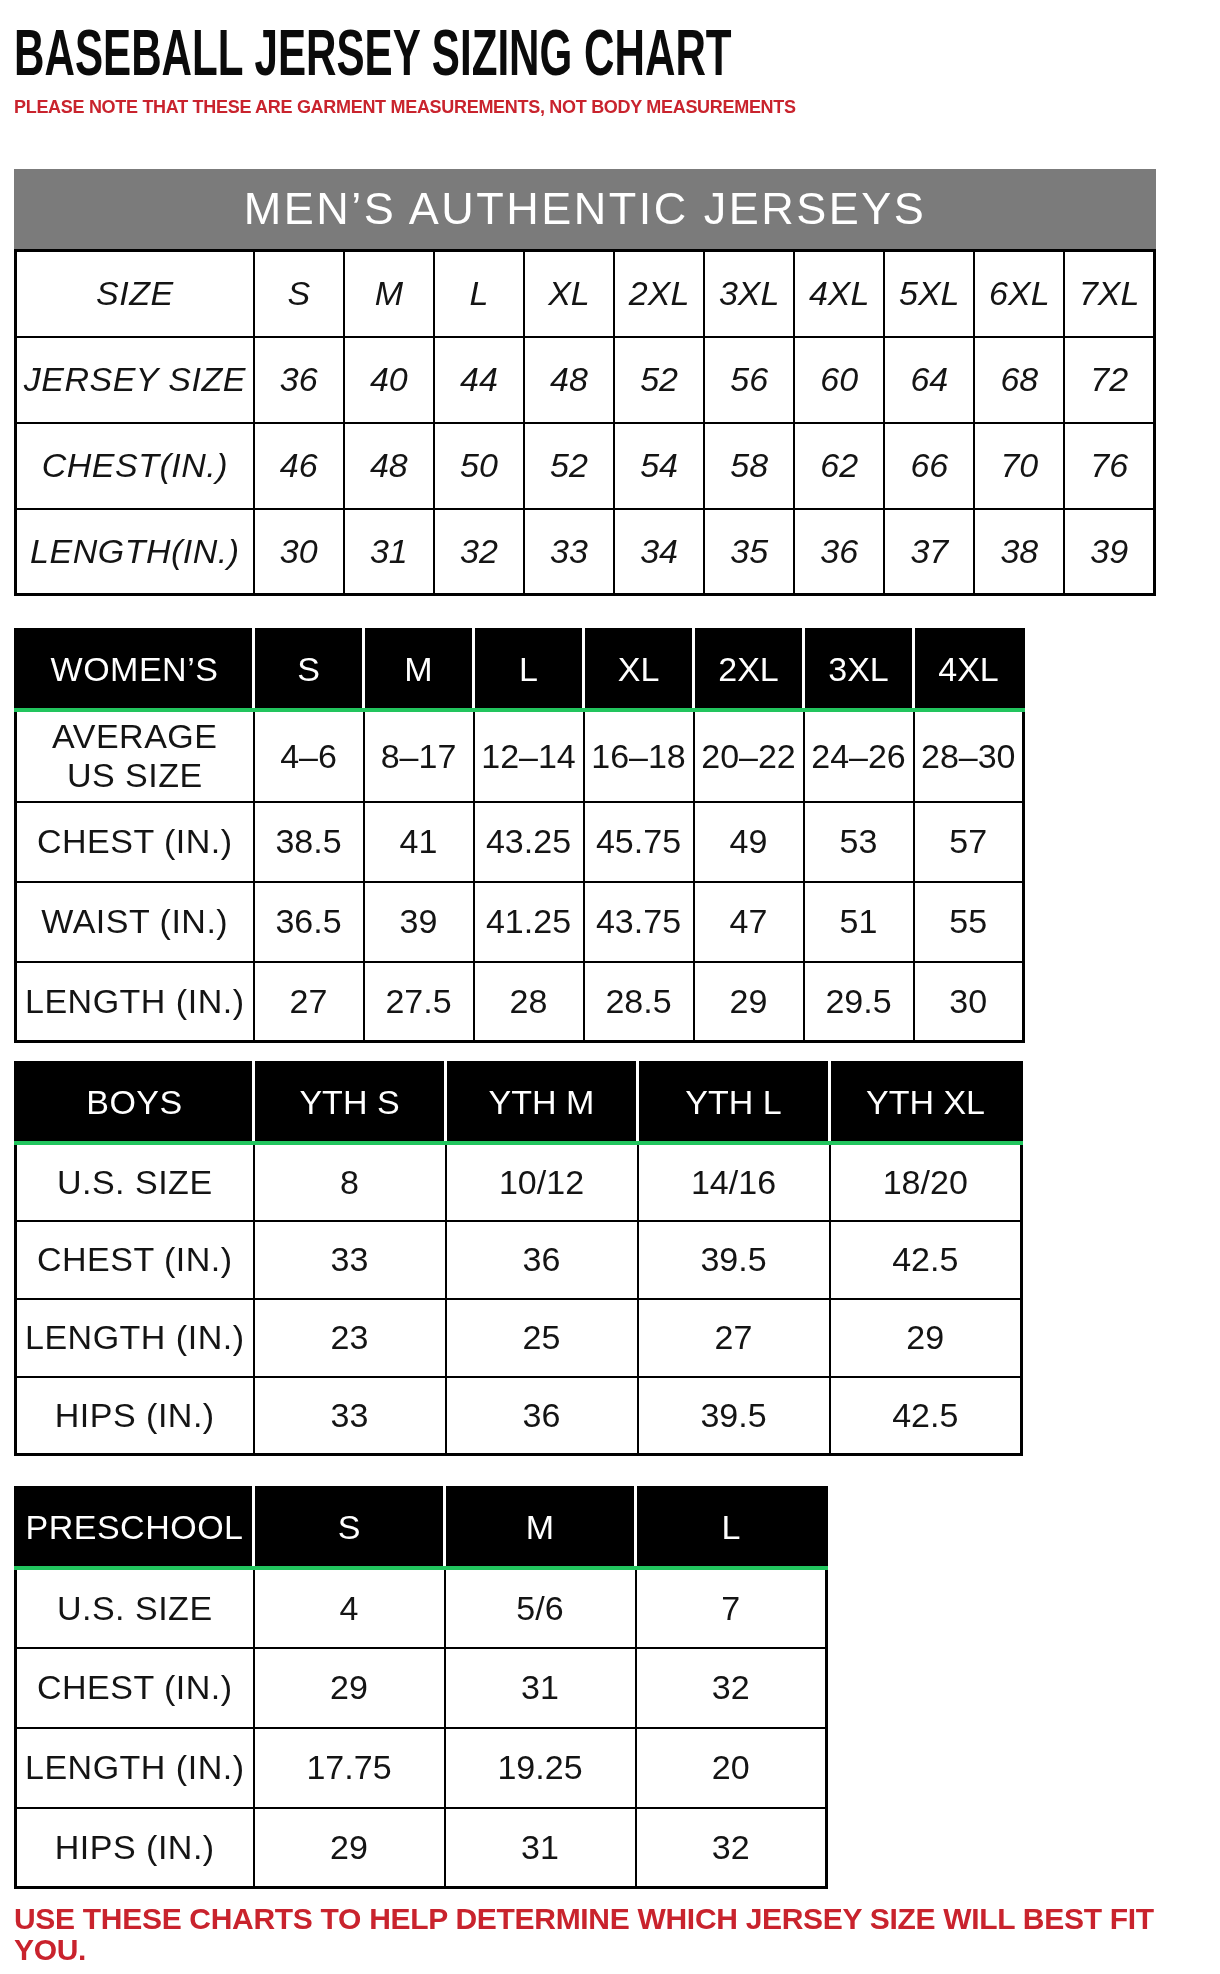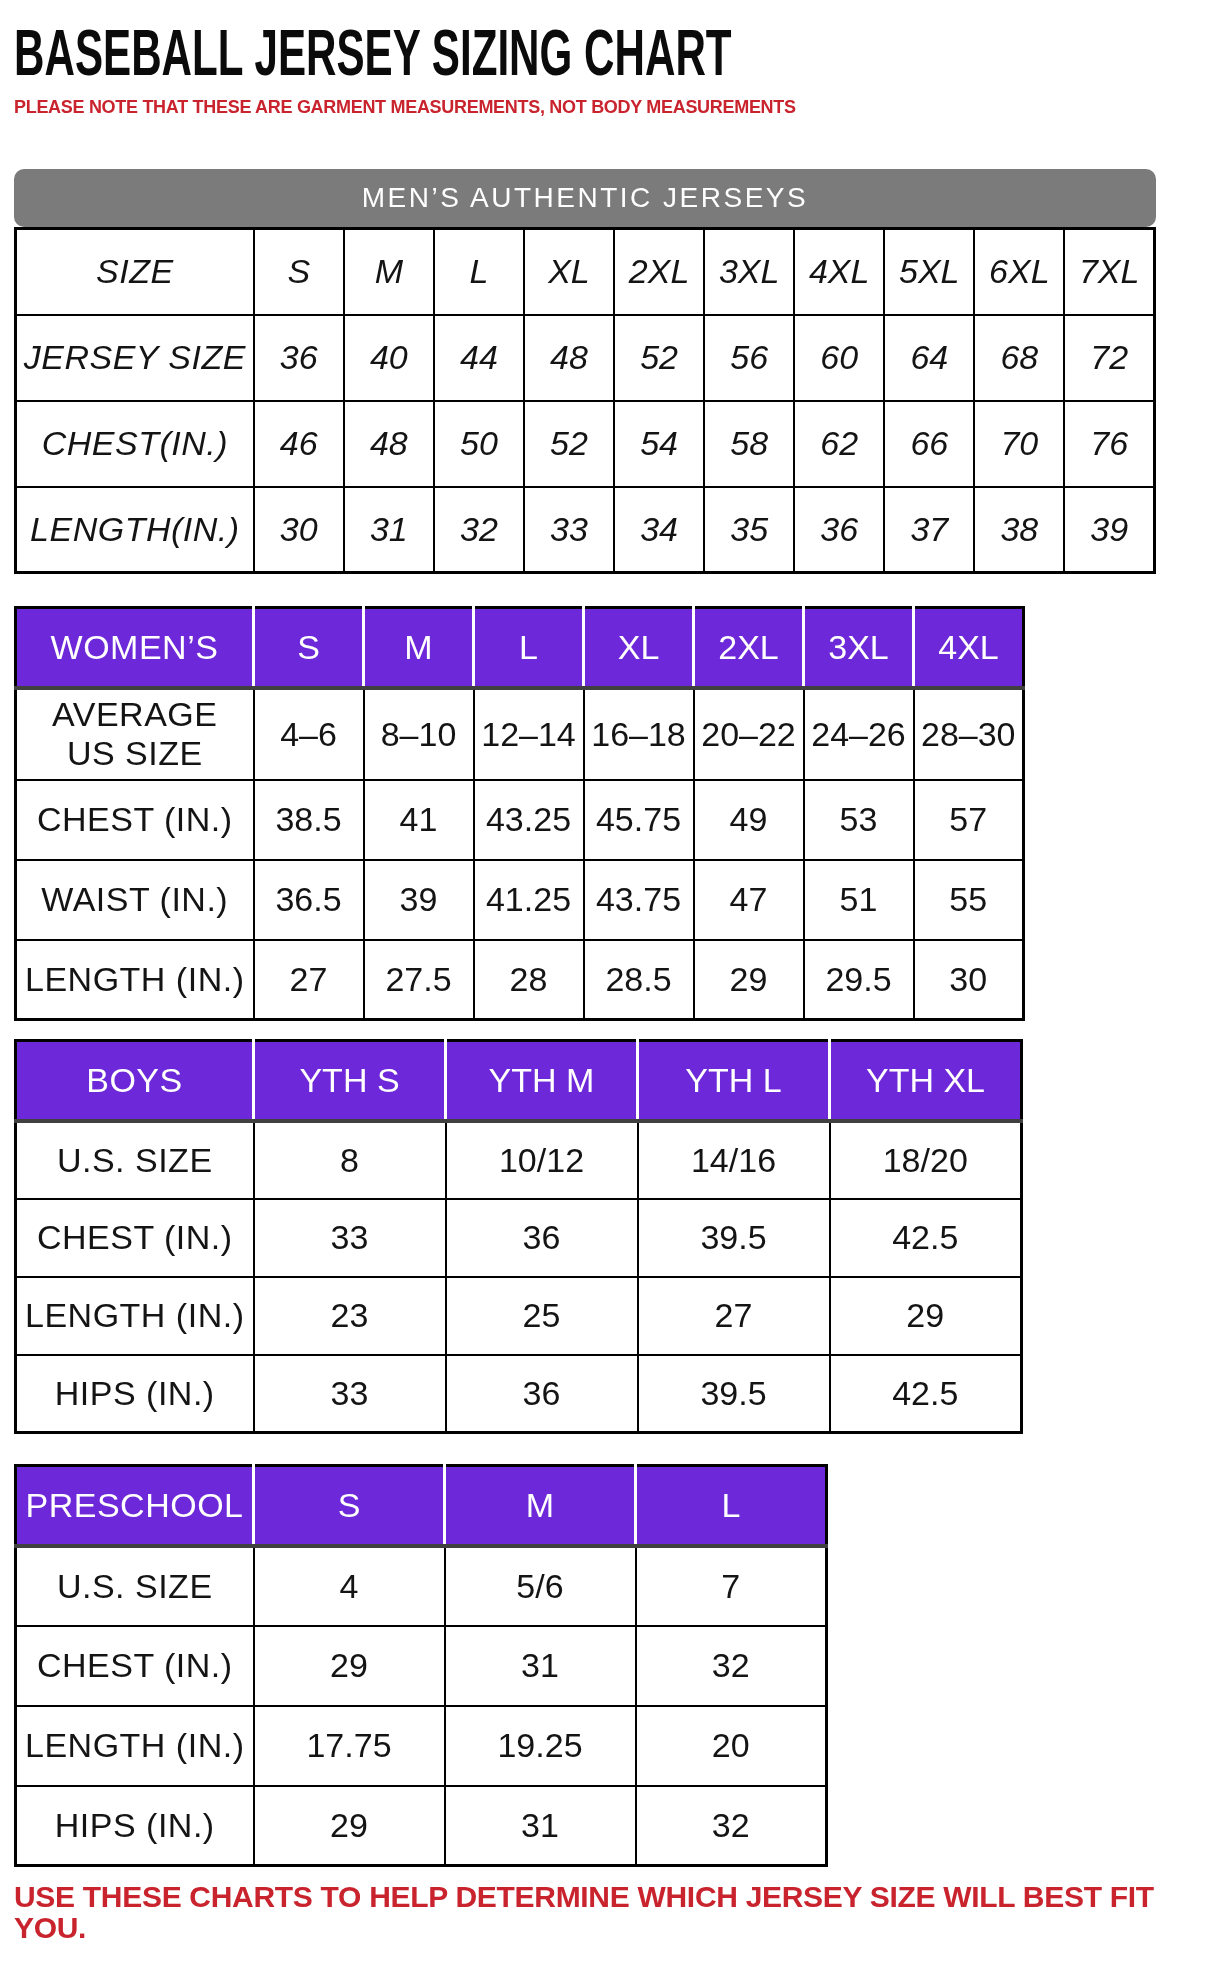--- a/index.html
+++ b/index.html
@@ -42,51 +42,50 @@
     max-width: none;
     margin-top: 14px;
     font-size: 30px;
   }
 
   
   .tbl-section { margin-top: 0; }
   .banner {
     background: #7b7b7b;
     color: #ffffff;
-    height: 58px;
+    height: 80px;
     display: flex;
     align-items: center;
     justify-content: center;
-    font-size: 28px;
+    font-size: 45px;
     letter-spacing: 2.5px;
     font-weight: 400;
-    border-radius: 10px;
   }
   table.sizing {
     border-collapse: collapse;
     table-layout: fixed;
     border: 3px solid #000;
   }
   table.sizing td {
     border: 2px solid #000;
     text-align: center;
     vertical-align: middle;
     font-size: 34px;
     color: #141414;
     white-space: pre-line;
     overflow: hidden;
   }
   td.lbl { letter-spacing: 0.5px; }
 
   
   tr.gray td {
-    background: #6d28d9;
+    background: #000000;
     color: #ffffff;
     border-left: 3px solid #ffffff;
-    border-bottom: 4px solid #404040;
+    border-bottom: 4px solid #22c55e;
     border-top: 2px solid #6e6e6e;
   }
   tr.gray td:first-child { border-left: 3px solid #000; }
 
   
   .mens-banner-wrap { width: 1142px; margin-top: 46px; }
   table.mens { width: 1142px; font-style: italic; }
   table.mens col.c-label { width: 238px; }
   table.mens col.c-data  { width: 90px; }
   table.mens tr { height: 86px; }
@@ -218,21 +217,21 @@
         <td>L</td>
         <td>XL</td>
         <td>2XL</td>
         <td>3XL</td>
         <td>4XL</td>
       </tr>
       <tr class="tall">
         <td class="lbl">AVERAGE
 US SIZE</td>
         <td>4–6</td>
-        <td>8–10</td>
+        <td>8–17</td>
         <td>12–14</td>
         <td>16–18</td>
         <td>20–22</td>
         <td>24–26</td>
         <td>28–30</td>
       </tr>
       <tr>
         <td class="lbl">CHEST (IN.)</td>
         <td>38.5</td>
         <td>41</td>

